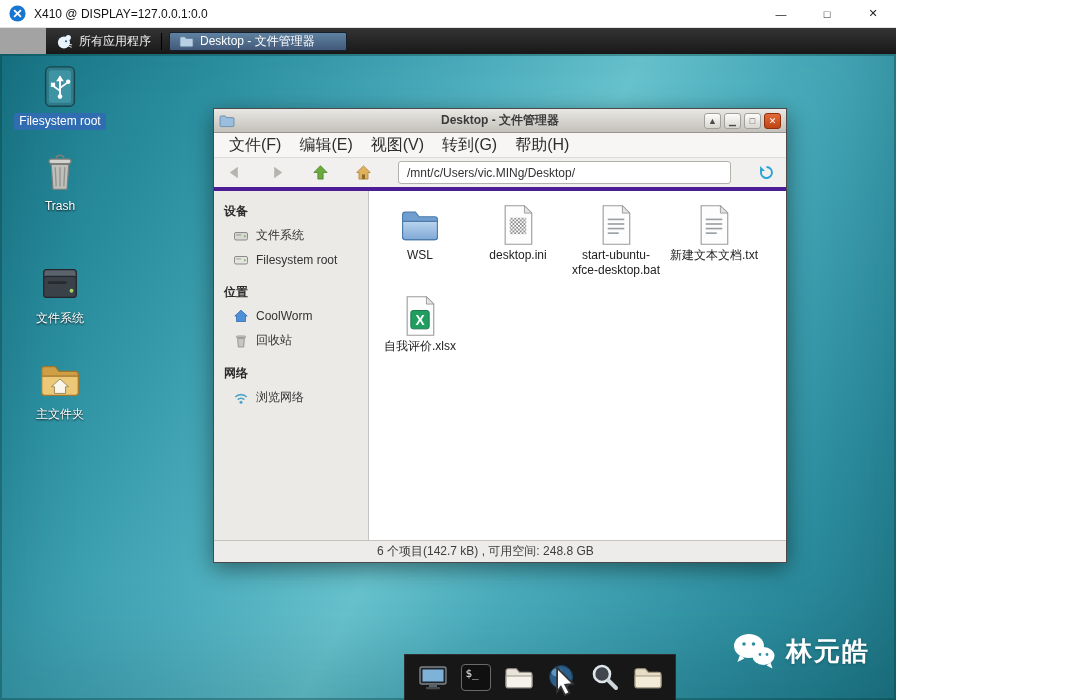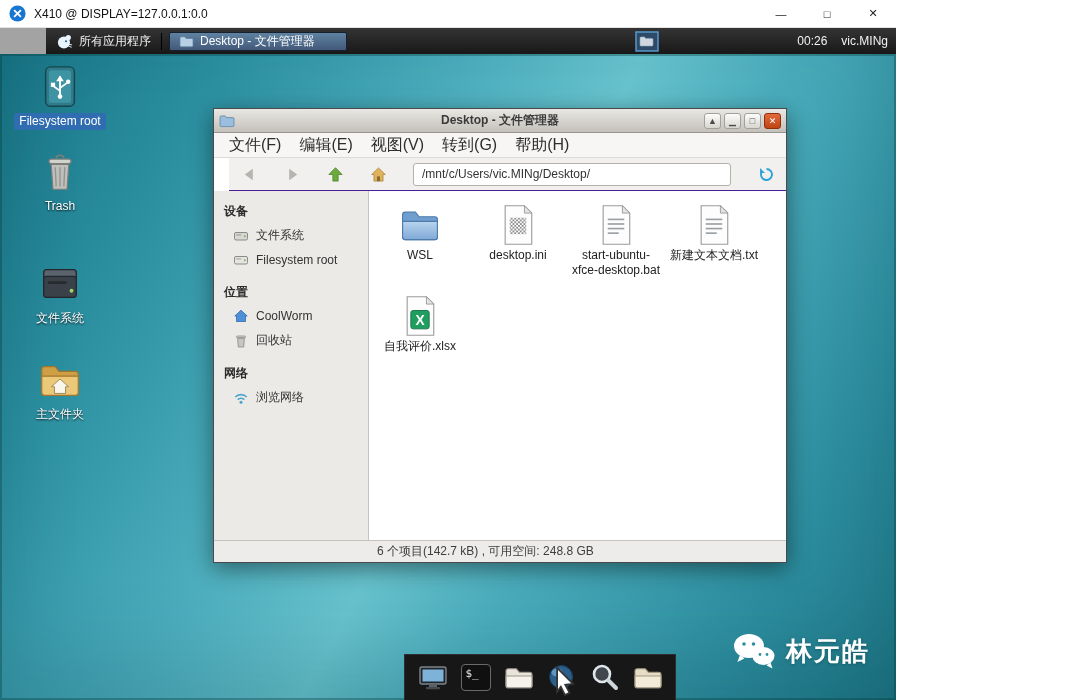--- a/index.html
+++ b/index.html
@@ -62,22 +62,22 @@
   .t-buttons { margin-left:auto; display:flex; gap:3px; z-index:2; }
   .t-btn { width:17px; height:16px; display:flex; align-items:center; justify-content:center;
     font-size:9px; color:#4a4a4a; background:linear-gradient(#fdfdfc,#d9d6d0);
     border:1px solid #a3a19c; border-radius:3px; }
   .t-btn.close { color:#fff; background:linear-gradient(#e26a3c,#c04413); border-color:#8f3009; }
 
   .t-menubar { position:absolute; top:24px; left:0; right:0; height:25px; background:#f7f6f4;
     border-bottom:1px solid #dddbd6; display:flex; align-items:center; padding:0 6px; }
   .menu-item { font-size:16px; color:#2e2e2e; padding:3px 9px; border-radius:2px; }
 
-  .t-toolbar { position:absolute; top:49px; left:15px; right:0; height:33px; background:#f1f0ee;
-    border-bottom:1px solid #4c1d95; display:flex; align-items:center; gap:17px; padding:0 7px; }
+  .t-toolbar { position:absolute; top:49px; left:0; right:0; height:33px; background:#f1f0ee;
+    border-bottom:4px solid #4c1d95; display:flex; align-items:center; gap:17px; padding:0 7px; }
   .tb-btn { width:26px; height:25px; display:flex; align-items:center; justify-content:center;
     border-radius:3px; }
   .tb-btn svg { width:17px; height:17px; }
   .path-entry { flex:1; height:23px; margin:0 5px; background:#fff; border:1px solid #b3b1ac;
     border-radius:3px; padding:0 8px; font-size:12px; color:#333; outline:none;
     font-family:"Liberation Sans","DejaVu Sans",sans-serif; }
 
   .t-content { position:absolute; top:82px; left:0; right:0; bottom:22px; display:flex; }
   .t-sidebar { width:155px; background:#eceae7; border-right:1px solid #c6c4c0;
     padding:8px 0 0 0; overflow:hidden; }
@@ -167,30 +167,20 @@
       <span>所有应用程序</span>
     </div>
     <div class="task-btn">
       <span class="task-icon">
         <svg viewBox="0 0 15 13">
             <path d="M1 3c0-.8.4-1.2 1.2-1.2h3.6l1.3 1.6h5.7c.8 0 1.2.4 1.2 1.2v6c0 .8-.4 1.2-1.2 1.2H2.2C1.4 11.8 1 11.4 1 10.6z" fill="#b9cfe4" stroke="#5b7c9c" stroke-width=".7"></path>
           </svg>
       </span>
       <span class="task-label">Desktop - 文件管理器</span>
     </div>
-    <div class="panel-right">
-      <span class="tray-icon">
-        <svg viewBox="0 0 24 21">
-            <rect x="1" y="1" width="22" height="19" fill="#2d4a66" stroke="#5a9fd4" stroke-width="1.4"></rect>
-            <path d="M5 7c0-.7.4-1.1 1.1-1.1h3.4l1.2 1.5h6.2c.7 0 1.1.4 1.1 1.1v5.4c0 .7-.4 1.1-1.1 1.1H6.1c-.7 0-1.1-.4-1.1-1.1z" fill="#cfd8e0" stroke="#8fa6b8" stroke-width=".6"></path>
-          </svg>
-      </span>
-      <span class="clock">00:26</span>
-      <span class="user">vic.MINg</span>
-    </div>
   </div>
 
   <div class="desktop">
 
     <div class="desk-icon selected" style="top:10px">
       <span class="di-img">
         <svg viewBox="0 0 48 48">
             <rect x="9" y="3" width="30" height="41" rx="5" fill="#2f7b8a" stroke="#16454e" stroke-width="1.5"></rect>
             <rect x="12.5" y="6.5" width="23" height="34" rx="3" fill="#3f94a4"></rect>
             <circle cx="24" cy="34" r="2.4" fill="#fff"></circle>

